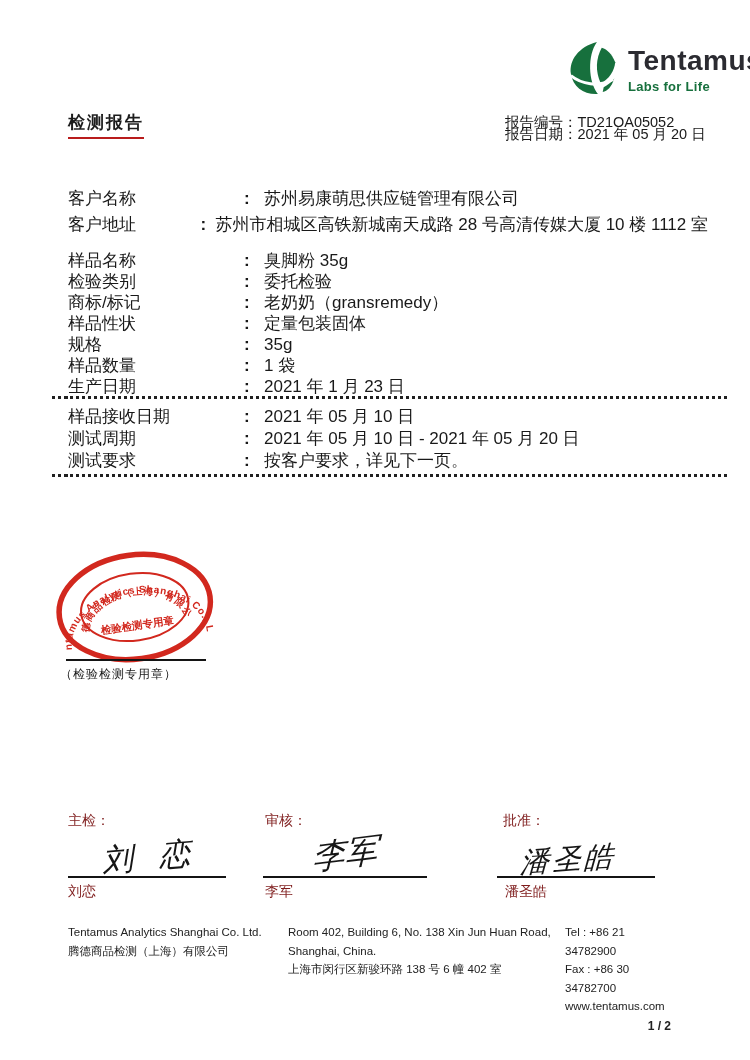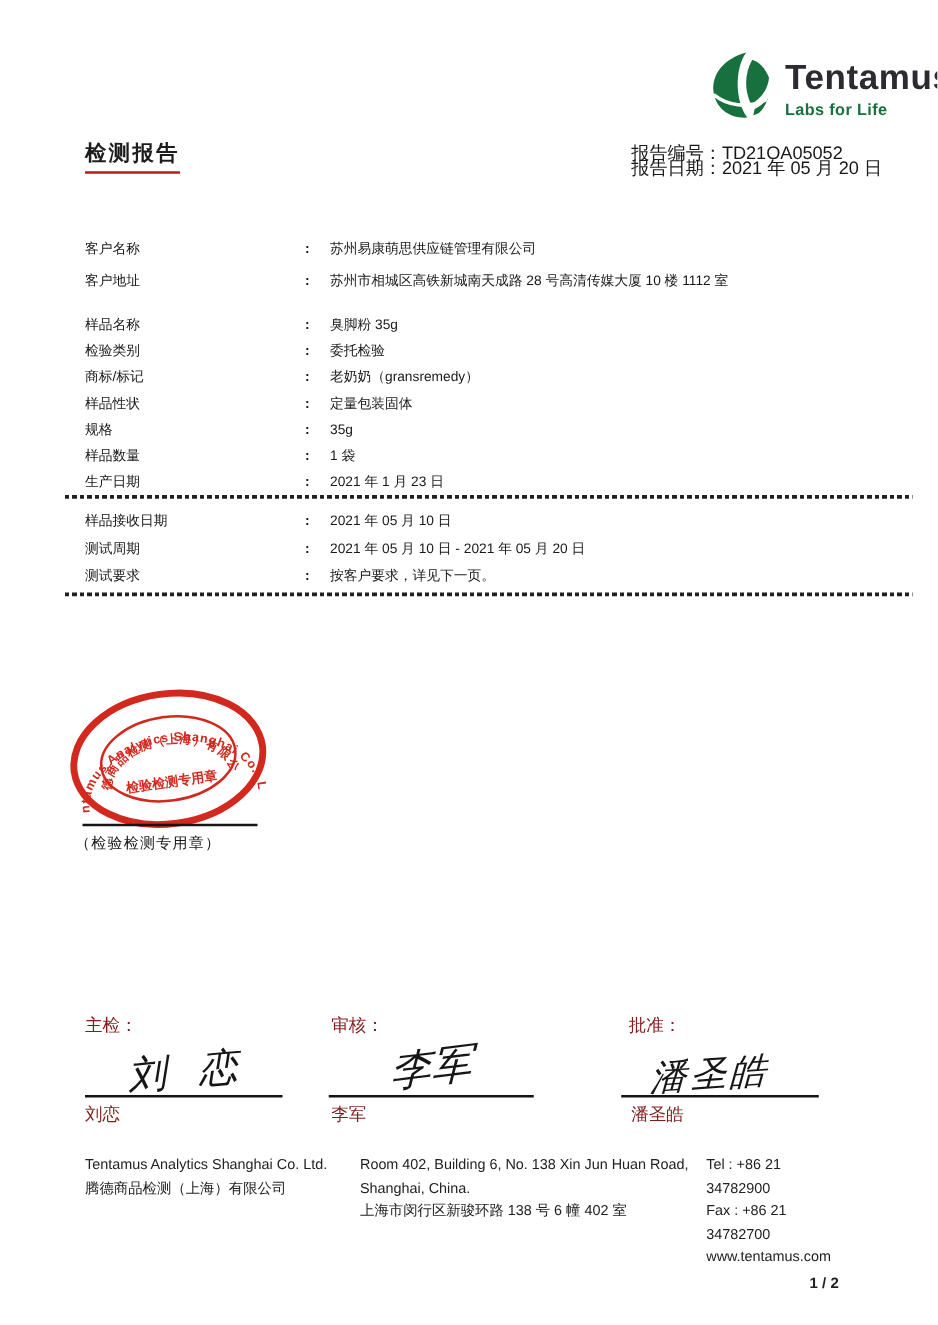--- a/index.html
+++ b/index.html
@@ -11,21 +11,21 @@
   .logo-text { margin-left:6px; }
   .logo-brand { font-size:28px; font-weight:700; color:#2b2b31; letter-spacing:0.5px; line-height:30px; }
   .logo-tag { font-size:13px; font-weight:700; color:#17703d; margin-top:3px; letter-spacing:0.3px; }
 
   
   .title { position:absolute; left:68px; top:111px; font-size:17px; font-weight:700; letter-spacing:2px; border-bottom:2px solid #b91c1c; padding-bottom:3px; }
   .meta-line { position:absolute; left:505px; font-size:14.5px; color:#191919; white-space:nowrap; }
   .meta-1 { top:113px; } .meta-2 { top:125px; }
 
   
-  .rows { position:absolute; left:68px; width:640px; font-size:11px; color:#191919; }
+  .rows { position:absolute; left:68px; width:640px; font-size:17px; color:#191919; }
   .row { display:flex; }
   .row .lbl { width:176px; }
   .row .col { width:20px; font-weight:700; }
   .row .val { flex:1; white-space:nowrap; }
   .client-rows { top:186px; line-height:26px; }
   .sample-rows { top:250px; line-height:21px; }
   .test-rows   { top:406px; line-height:22px; }
 
   .dash { position:absolute; left:52px; width:678px; height:2.5px;
           background:repeating-linear-gradient(90deg,#202020 0 3.5px, transparent 3.5px 6px); }
@@ -185,18 +185,18 @@
     <div>Tentamus Analytics Shanghai Co. Ltd.</div>
     <div>腾德商品检测（上海）有限公司</div>
   </div>
   <div class="footer-col fc-2">
     <div>Room 402, Building 6, No. 138 Xin Jun Huan Road,</div>
     <div>Shanghai, China.</div>
     <div>上海市闵行区新骏环路 138 号 6 幢 402 室</div>
   </div>
   <div class="footer-col fc-3">
     <div>Tel :  +86 21 34782900</div>
-    <div>Fax : +86 21 34782700</div>
+    <div>Fax : +86 30 34782700</div>
     <div class="site">www.tentamus.com</div>
     <div class="pageno">1 / 2</div>
   </div>
 
 </div>
 
 </body></html>

